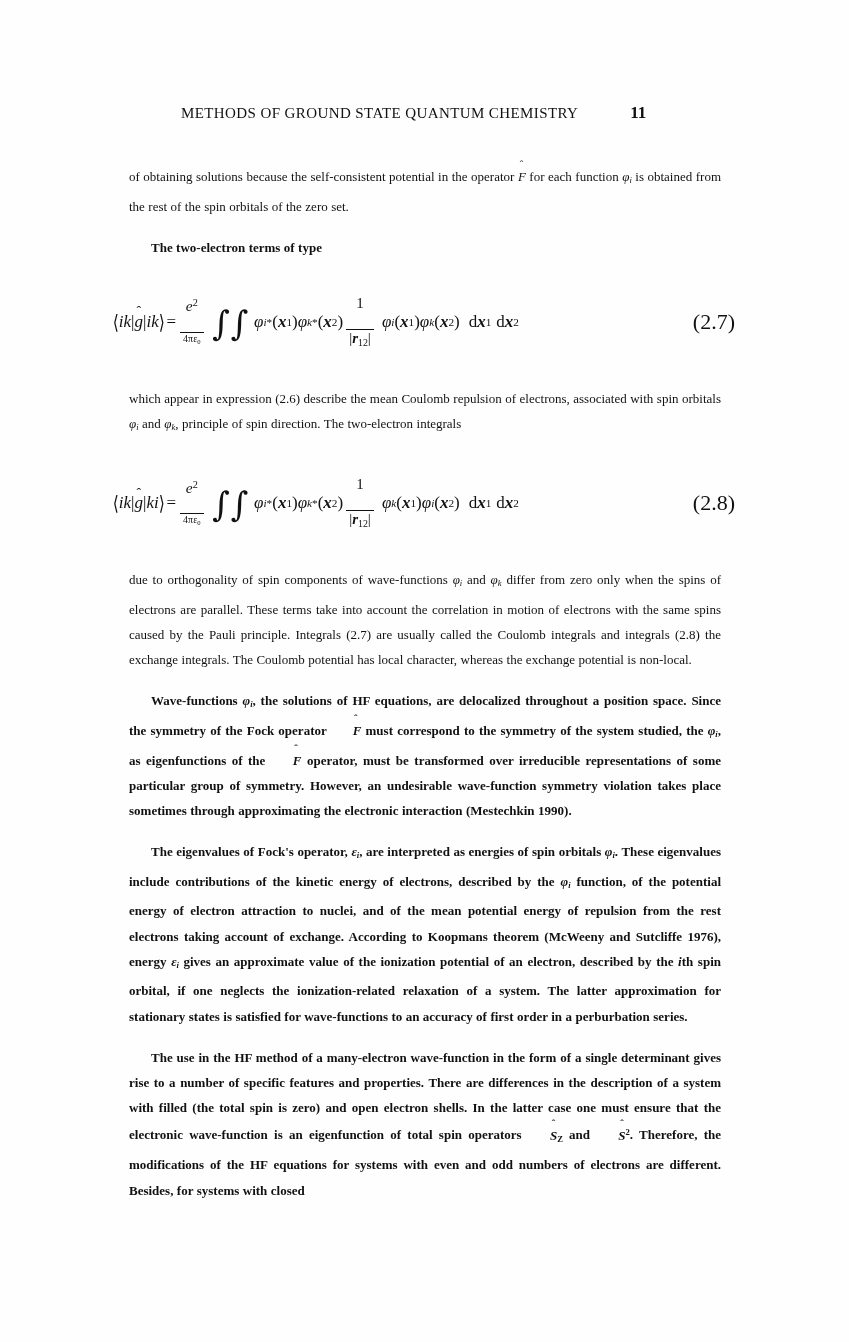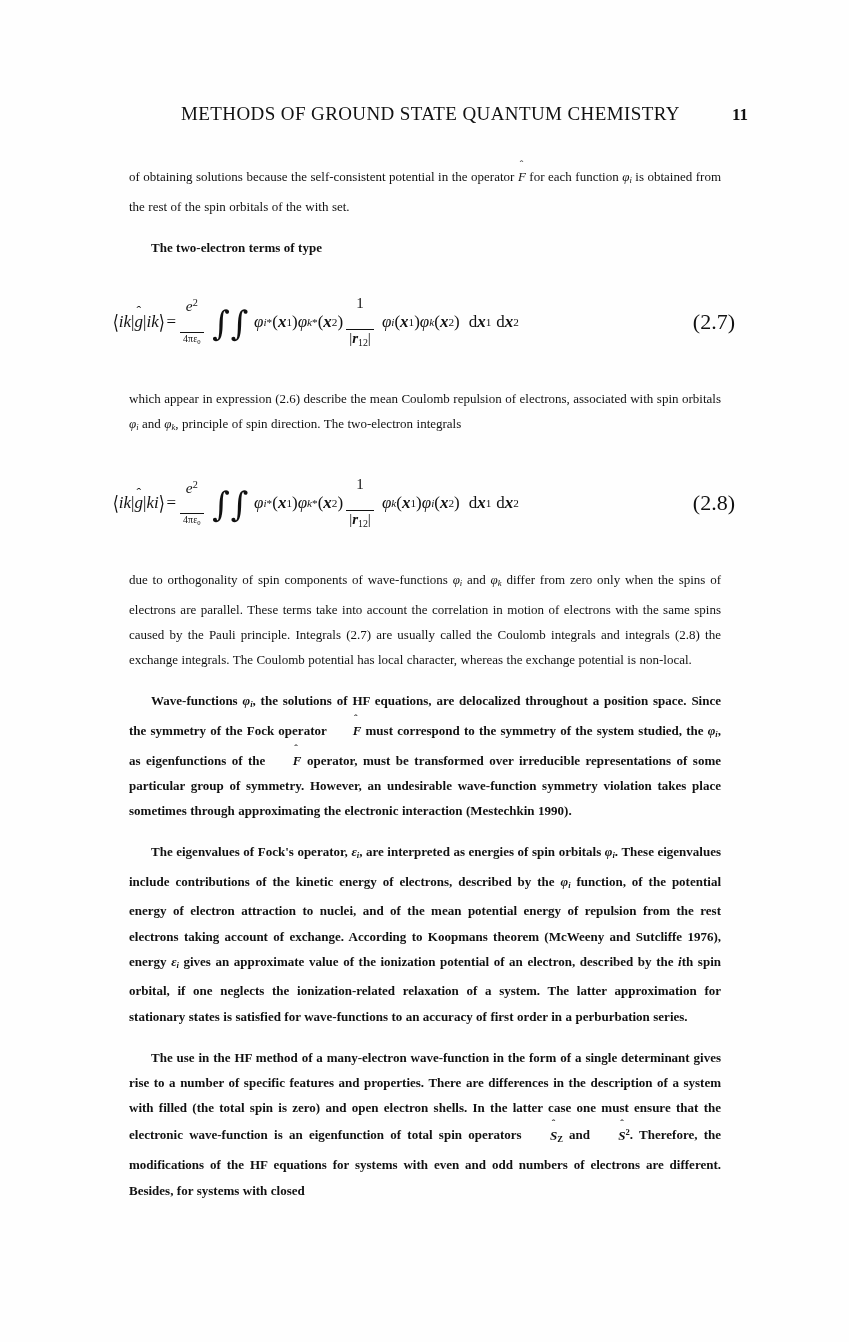--- a/index.html
+++ b/index.html
@@ -26,21 +26,21 @@
   .runhead {
     position: absolute;
     left: 113px;
     top: 103px;
     width: 624px;
     display: flex;
     align-items: baseline;
     justify-content: flex-start;
   }
   .runhead-title {
-    font-size: 19px;
+    font-size: 15px;
     letter-spacing: 0.4px;
     white-space: nowrap;
     margin-left: 68px;
   }
   .runhead-folio {
     font-size: 17px;
     margin-left: 52px;
     font-weight: 600;
   }
 
@@ -183,21 +183,21 @@
 
   <div class="runhead">
     <span class="runhead-title">METHODS OF GROUND STATE QUANTUM CHEMISTRY</span>
     <span class="runhead-folio">11</span>
   </div>
 
   <div class="body">
 
     <p class="para"><span>of obtaining solutions because the self-consistent potential in the operator</span>
       <span class="hat narrow mi"><span class="hatmark">ˆ</span><span>F</span></span><span> for each function </span><span class="mi">φ</span><sub class="si">i</sub><span> is obtained from the rest of the spin orbitals of the</span>
-      <span>with set.</span></p>
+      <span>zero set.</span></p>
 
     <p class="para indent">The two-electron terms of type</p>
 
     <div class="gap-a"></div>
 
     <div class="mathblock">
       <div class="eq-row">
         <div class="eq-body">
 
           <span class="angle">⟨</span>

